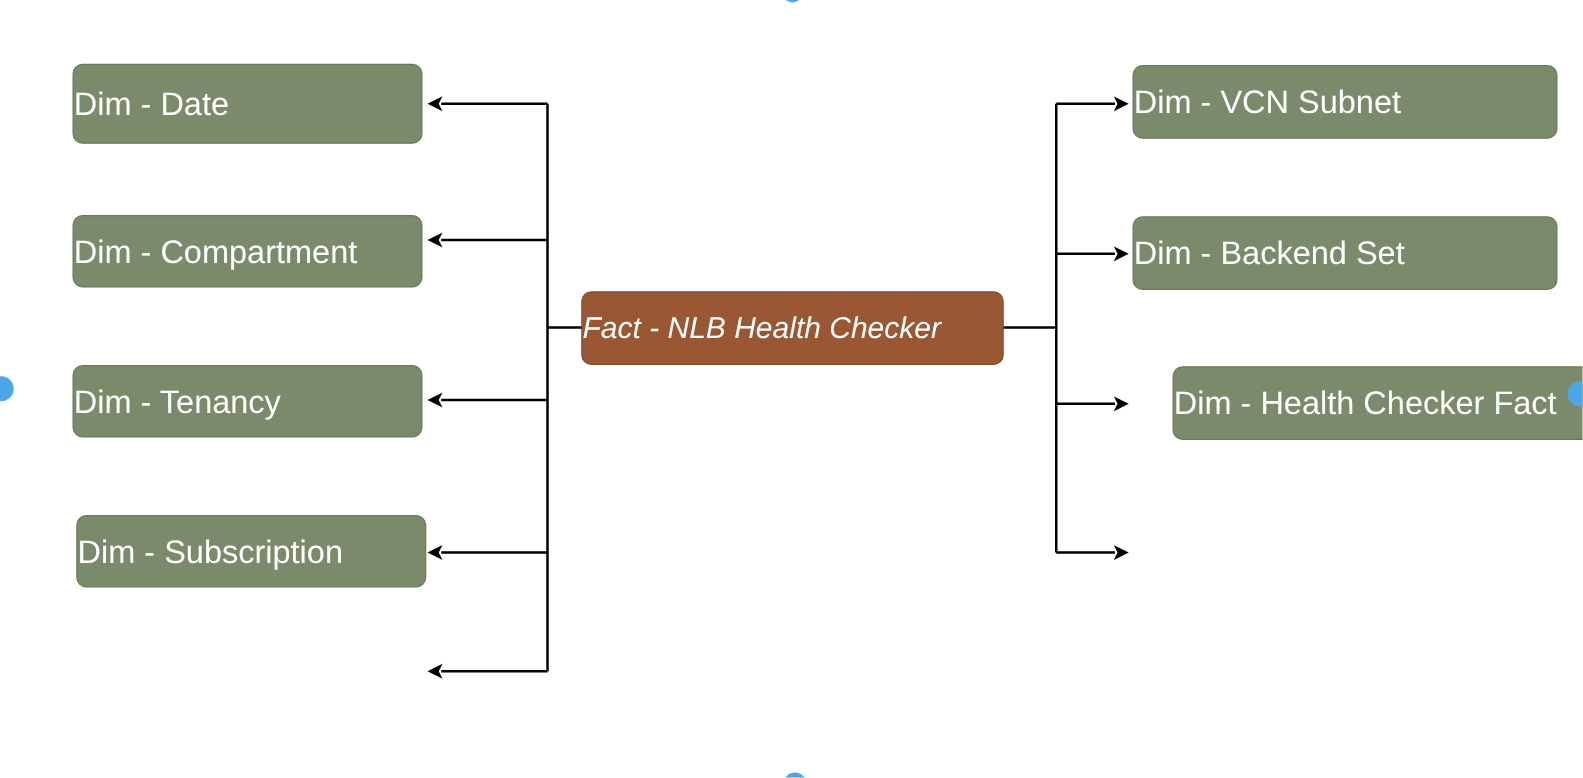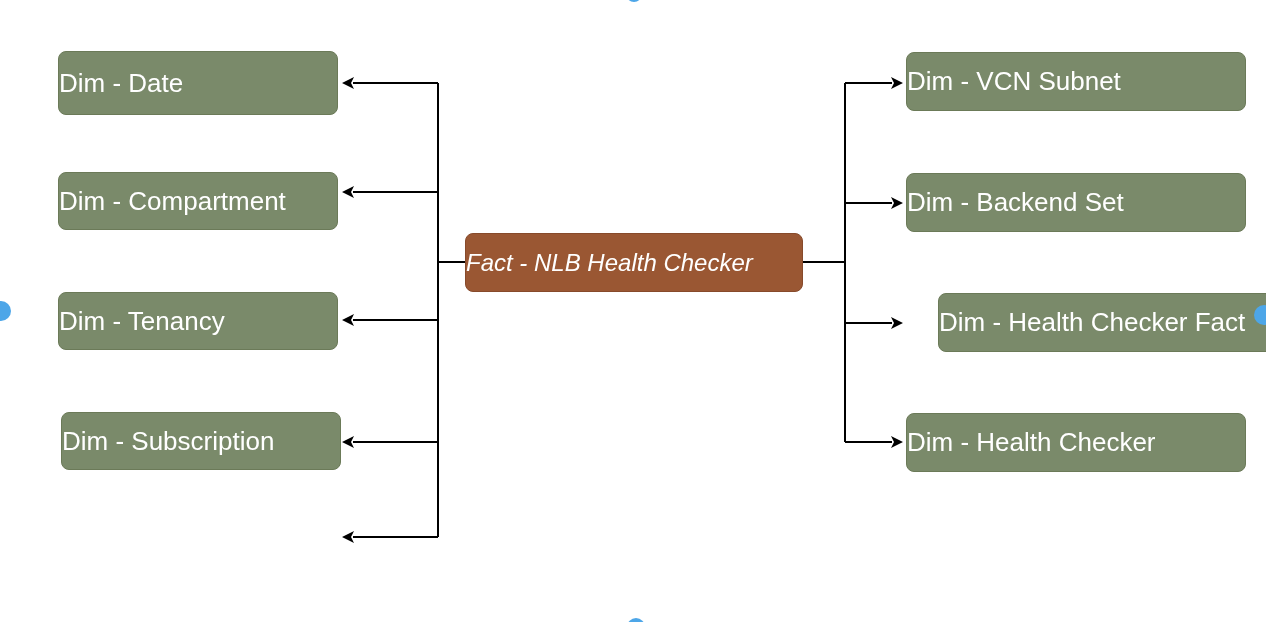--- a/index.html
+++ b/index.html
@@ -114,22 +114,19 @@
 
   <div class="node dim" style="left:906px;top:173px;width:340px;height:59px">
     <span>Dim - Backend Set</span>
   </div>
   <div class="node dim" style="left:906px;top:52px;width:340px;height:59px">
     <span>Dim - VCN Subnet</span>
   </div>
   <div class="node dim" style="left:938px;top:293px;width:340px;height:59px">
     <span>Dim - Health Checker Fact</span>
   </div>
-  <div class="node dim" style="left:906px;top:413px;width:340px;height:59px">
-    <span>Dim - Health Checker</span>
-  </div>
 
   <div class="handle" style="left:-9px;top:301px;width:20px;height:20px"></div>
   <div class="handle" style="left:1254px;top:305px;width:20px;height:20px"></div>
   <div class="handle" style="left:626px;top:-14px;width:16px;height:16px"></div>
   <div class="handle" style="left:627px;top:618px;width:18px;height:18px"></div>
 
 </div>
 
 </body></html>

